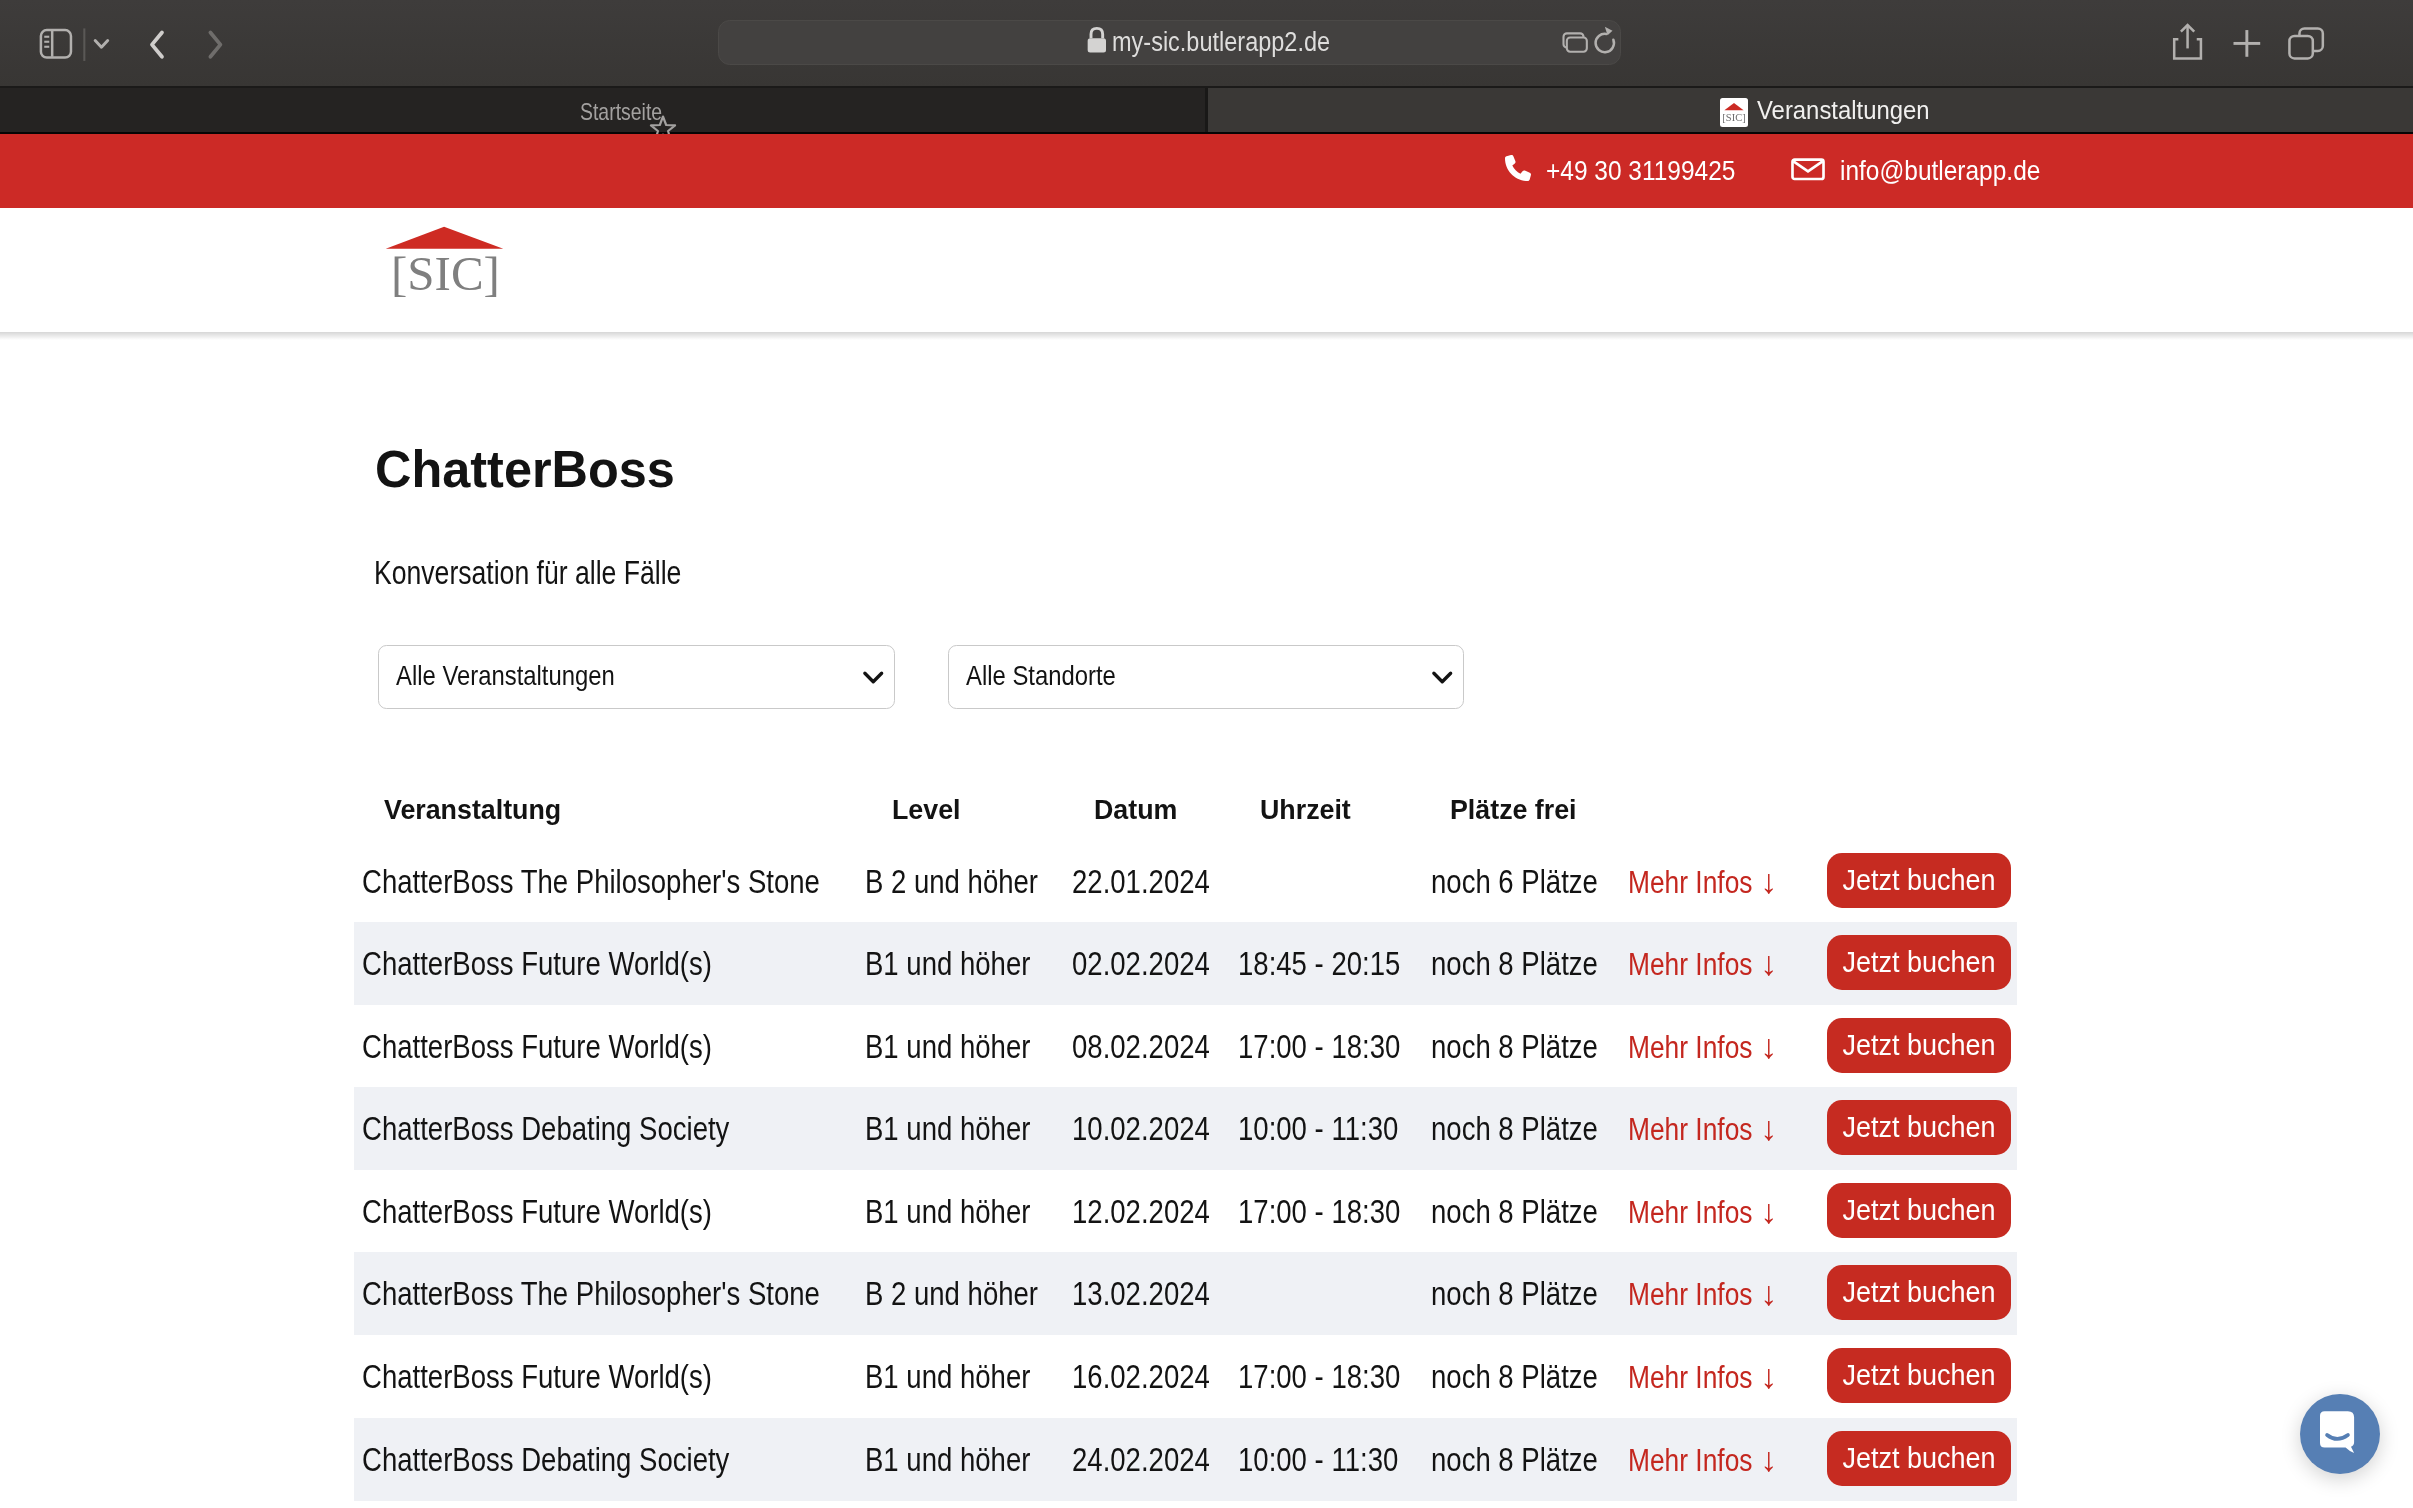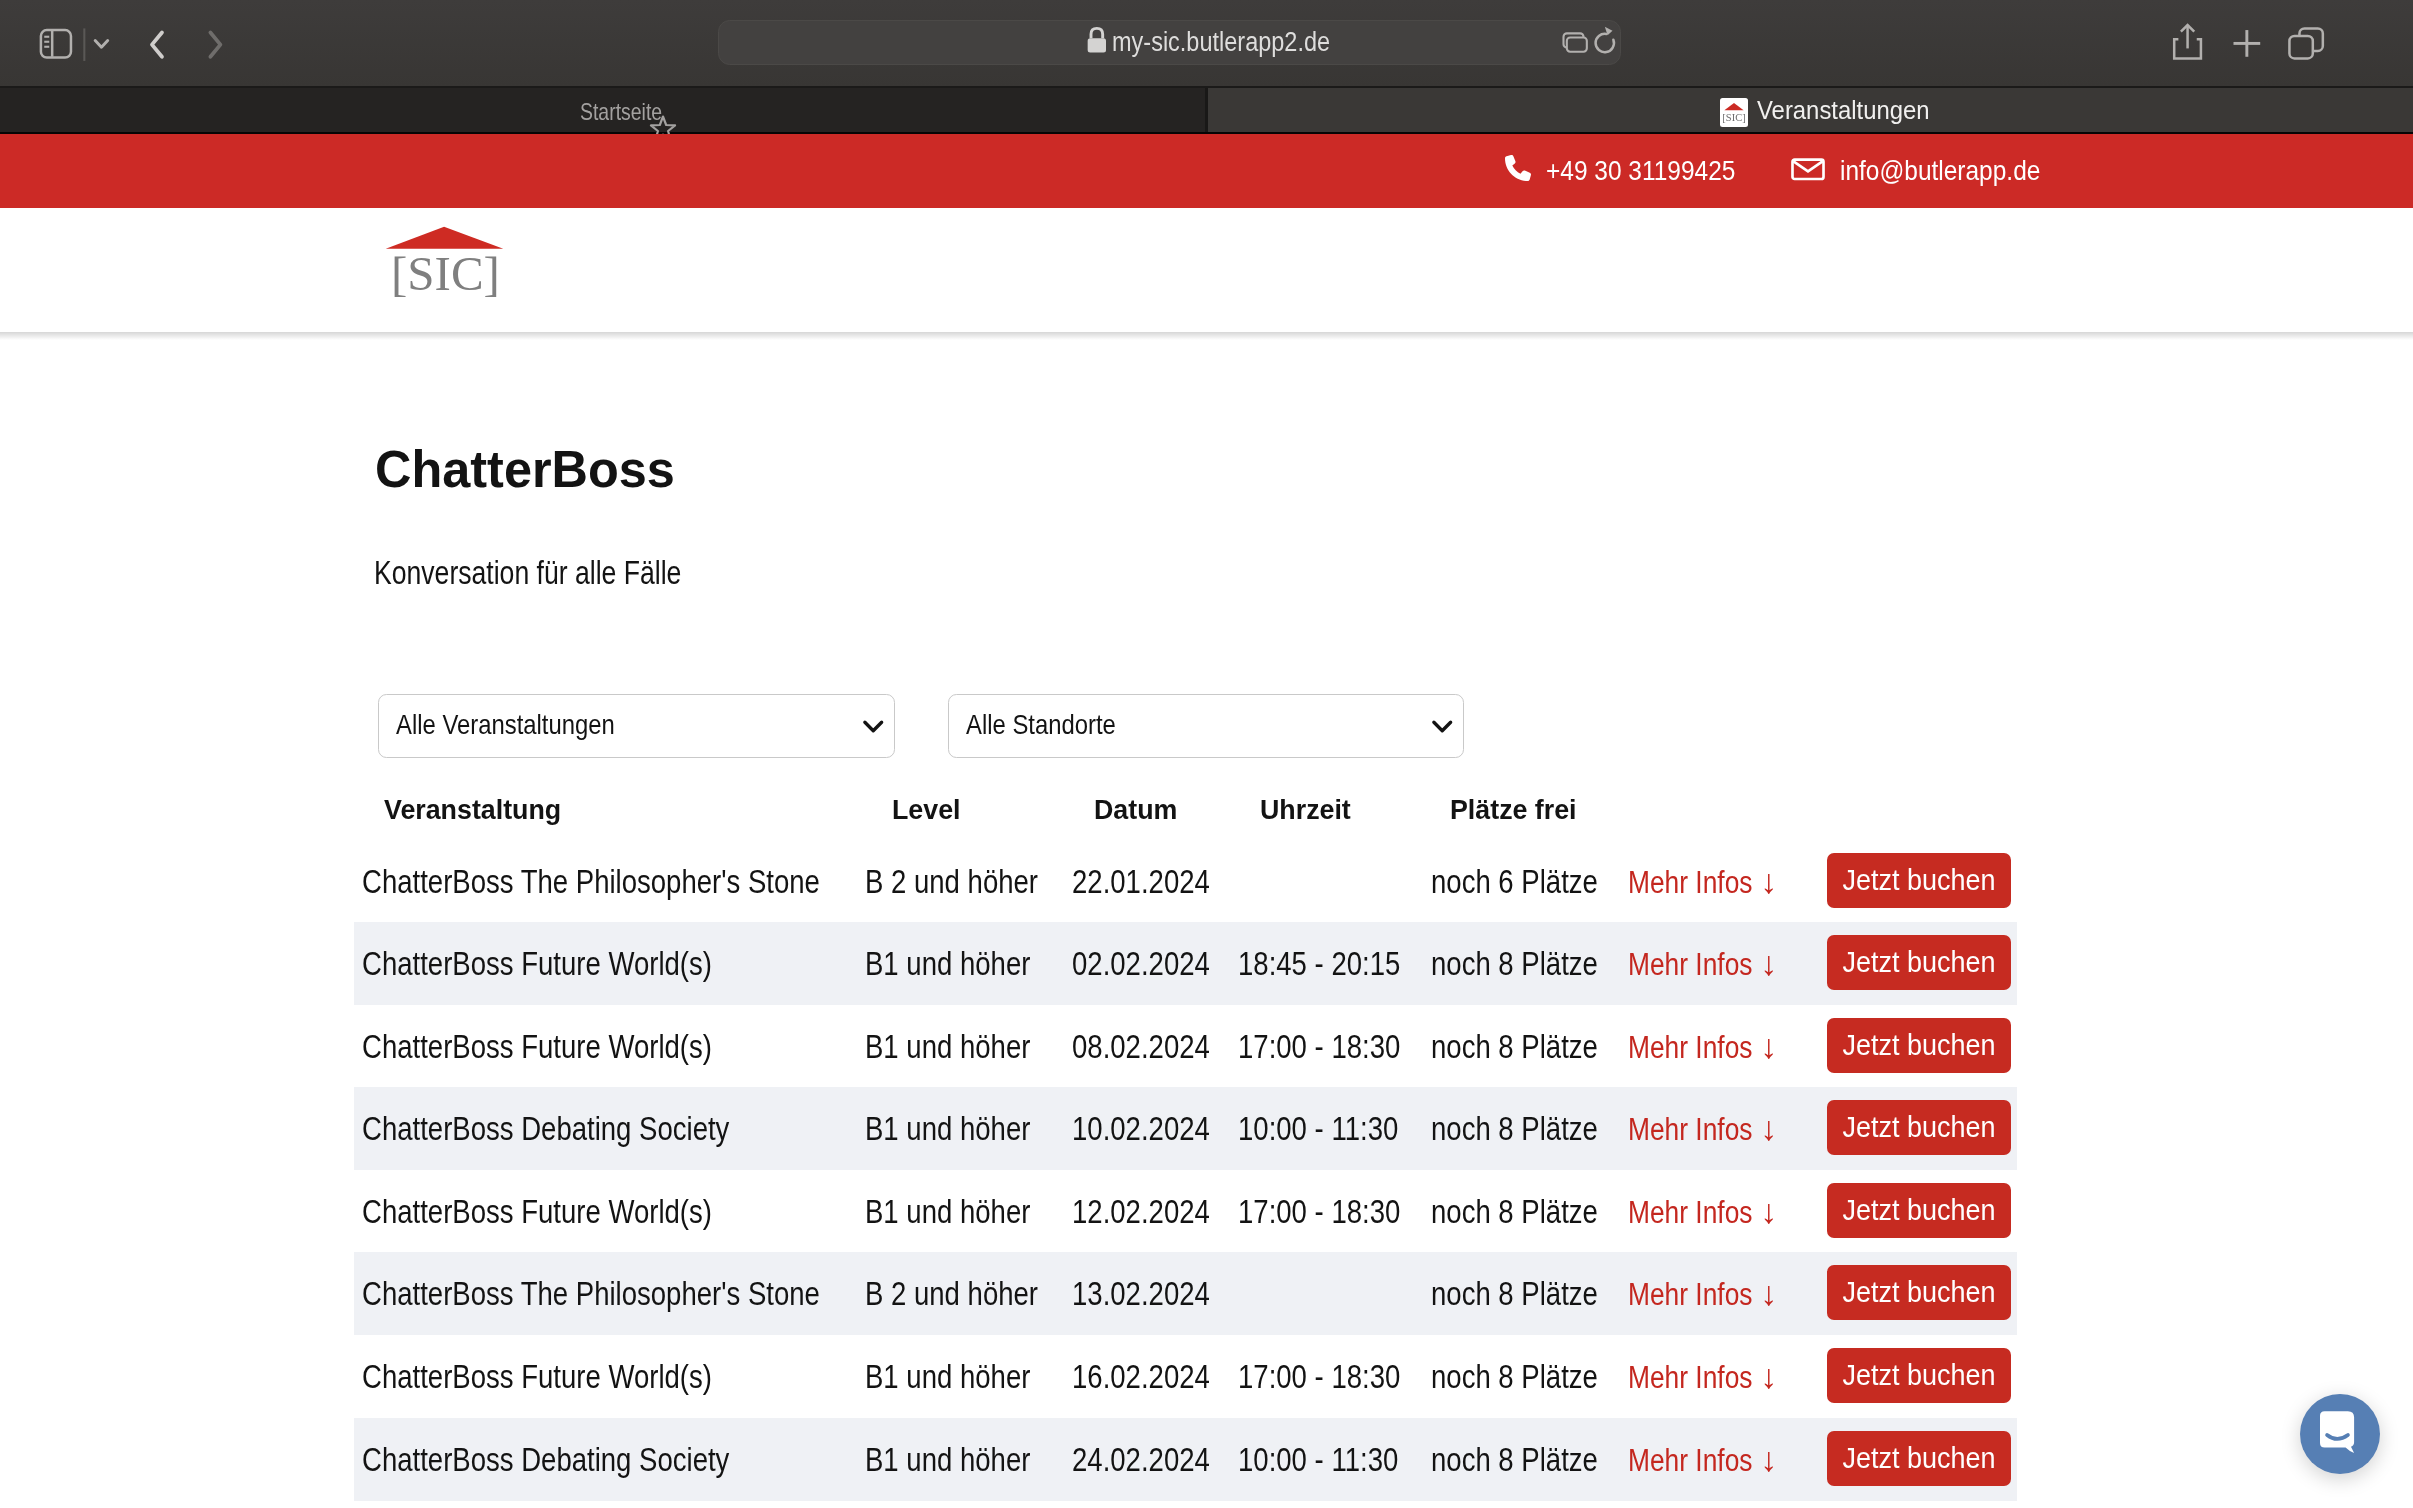--- a/index.html
+++ b/index.html
@@ -35,36 +35,36 @@
 #logotxt { position:absolute; left:391px; top:247px; width:184px; height:54px; line-height:54px;
   font-family:"Liberation Serif", serif; font-size:49px; color:#7f7f7f; }
 #hdrshadow { position:absolute; left:0; top:332px; width:2413px; height:8.4px;
   background:linear-gradient(rgba(0,0,0,0.16), rgba(0,0,0,0)); }
 
 h1 { position:absolute; left:375px; top:432px; font-size:52px; font-weight:bold; color:#131313;
   line-height:75px; transform:scaleX(0.97); transform-origin:left center; white-space:nowrap; }
 #subtitle { position:absolute; left:374px; top:545px; font-size:34px; color:#131313;
   line-height:55px; transform:scaleX(0.782); transform-origin:left center; white-space:nowrap; }
 
-.sel { position:absolute; top:694px; height:64px; background:#fff;
+.sel { position:absolute; top:645px; height:64px; background:#fff;
   border:1.7px solid #c9c9c9; border-radius:8.4px; }
 .sel span { position:absolute; left:17px; top:0; height:60px; line-height:60px; font-size:28px;
   color:#131313; transform:scaleX(0.852); transform-origin:left center; white-space:nowrap; }
 .sel svg { position:absolute; top:18.4px; }
 
 .hc { position:absolute; top:779px; height:60px; line-height:60px; font-size:28.5px; font-weight:bold;
   color:#131313; transform:scaleX(0.94); transform-origin:left center; white-space:nowrap; }
 .row { position:absolute; left:354px; width:1663px; height:83px; }
 .row .c { position:absolute; top:0; height:83px; line-height:83px; font-size:34px; color:#131313;
   transform:scaleX(0.81); transform-origin:left center; white-space:nowrap; }
 .row .mi { position:absolute; left:1274px; top:0; height:83px; line-height:83px;
   font-size:31px; color:#c4271f; transform:scaleX(0.85); transform-origin:left center; white-space:nowrap; }
 .row .ar { display:inline-block; font-size:34px; transform:scaleX(1.18); margin-left:1.7px; }
 .row .bk { position:absolute; left:1473px; top:13.4px; width:184px; height:55px;
-  background:#c62b21; border:none; border-radius:7px; }
+  background:#c62b21; border:none; border-radius:15px; }
 .row .bt { position:absolute; left:50%; top:0; height:55px; line-height:54px; font-size:30px; color:#fff;
   transform:translateX(-50%) scaleX(0.90); white-space:nowrap; }
 
 #chat { position:absolute; left:2300px; top:1394px; width:80px; height:80px; border-radius:40px;
   background:#567fb4; box-shadow:0 5px 20px rgba(0,0,0,0.18); }
 </style></head>
 <body>
 <div id="page">
 
 <div id="chrome">

